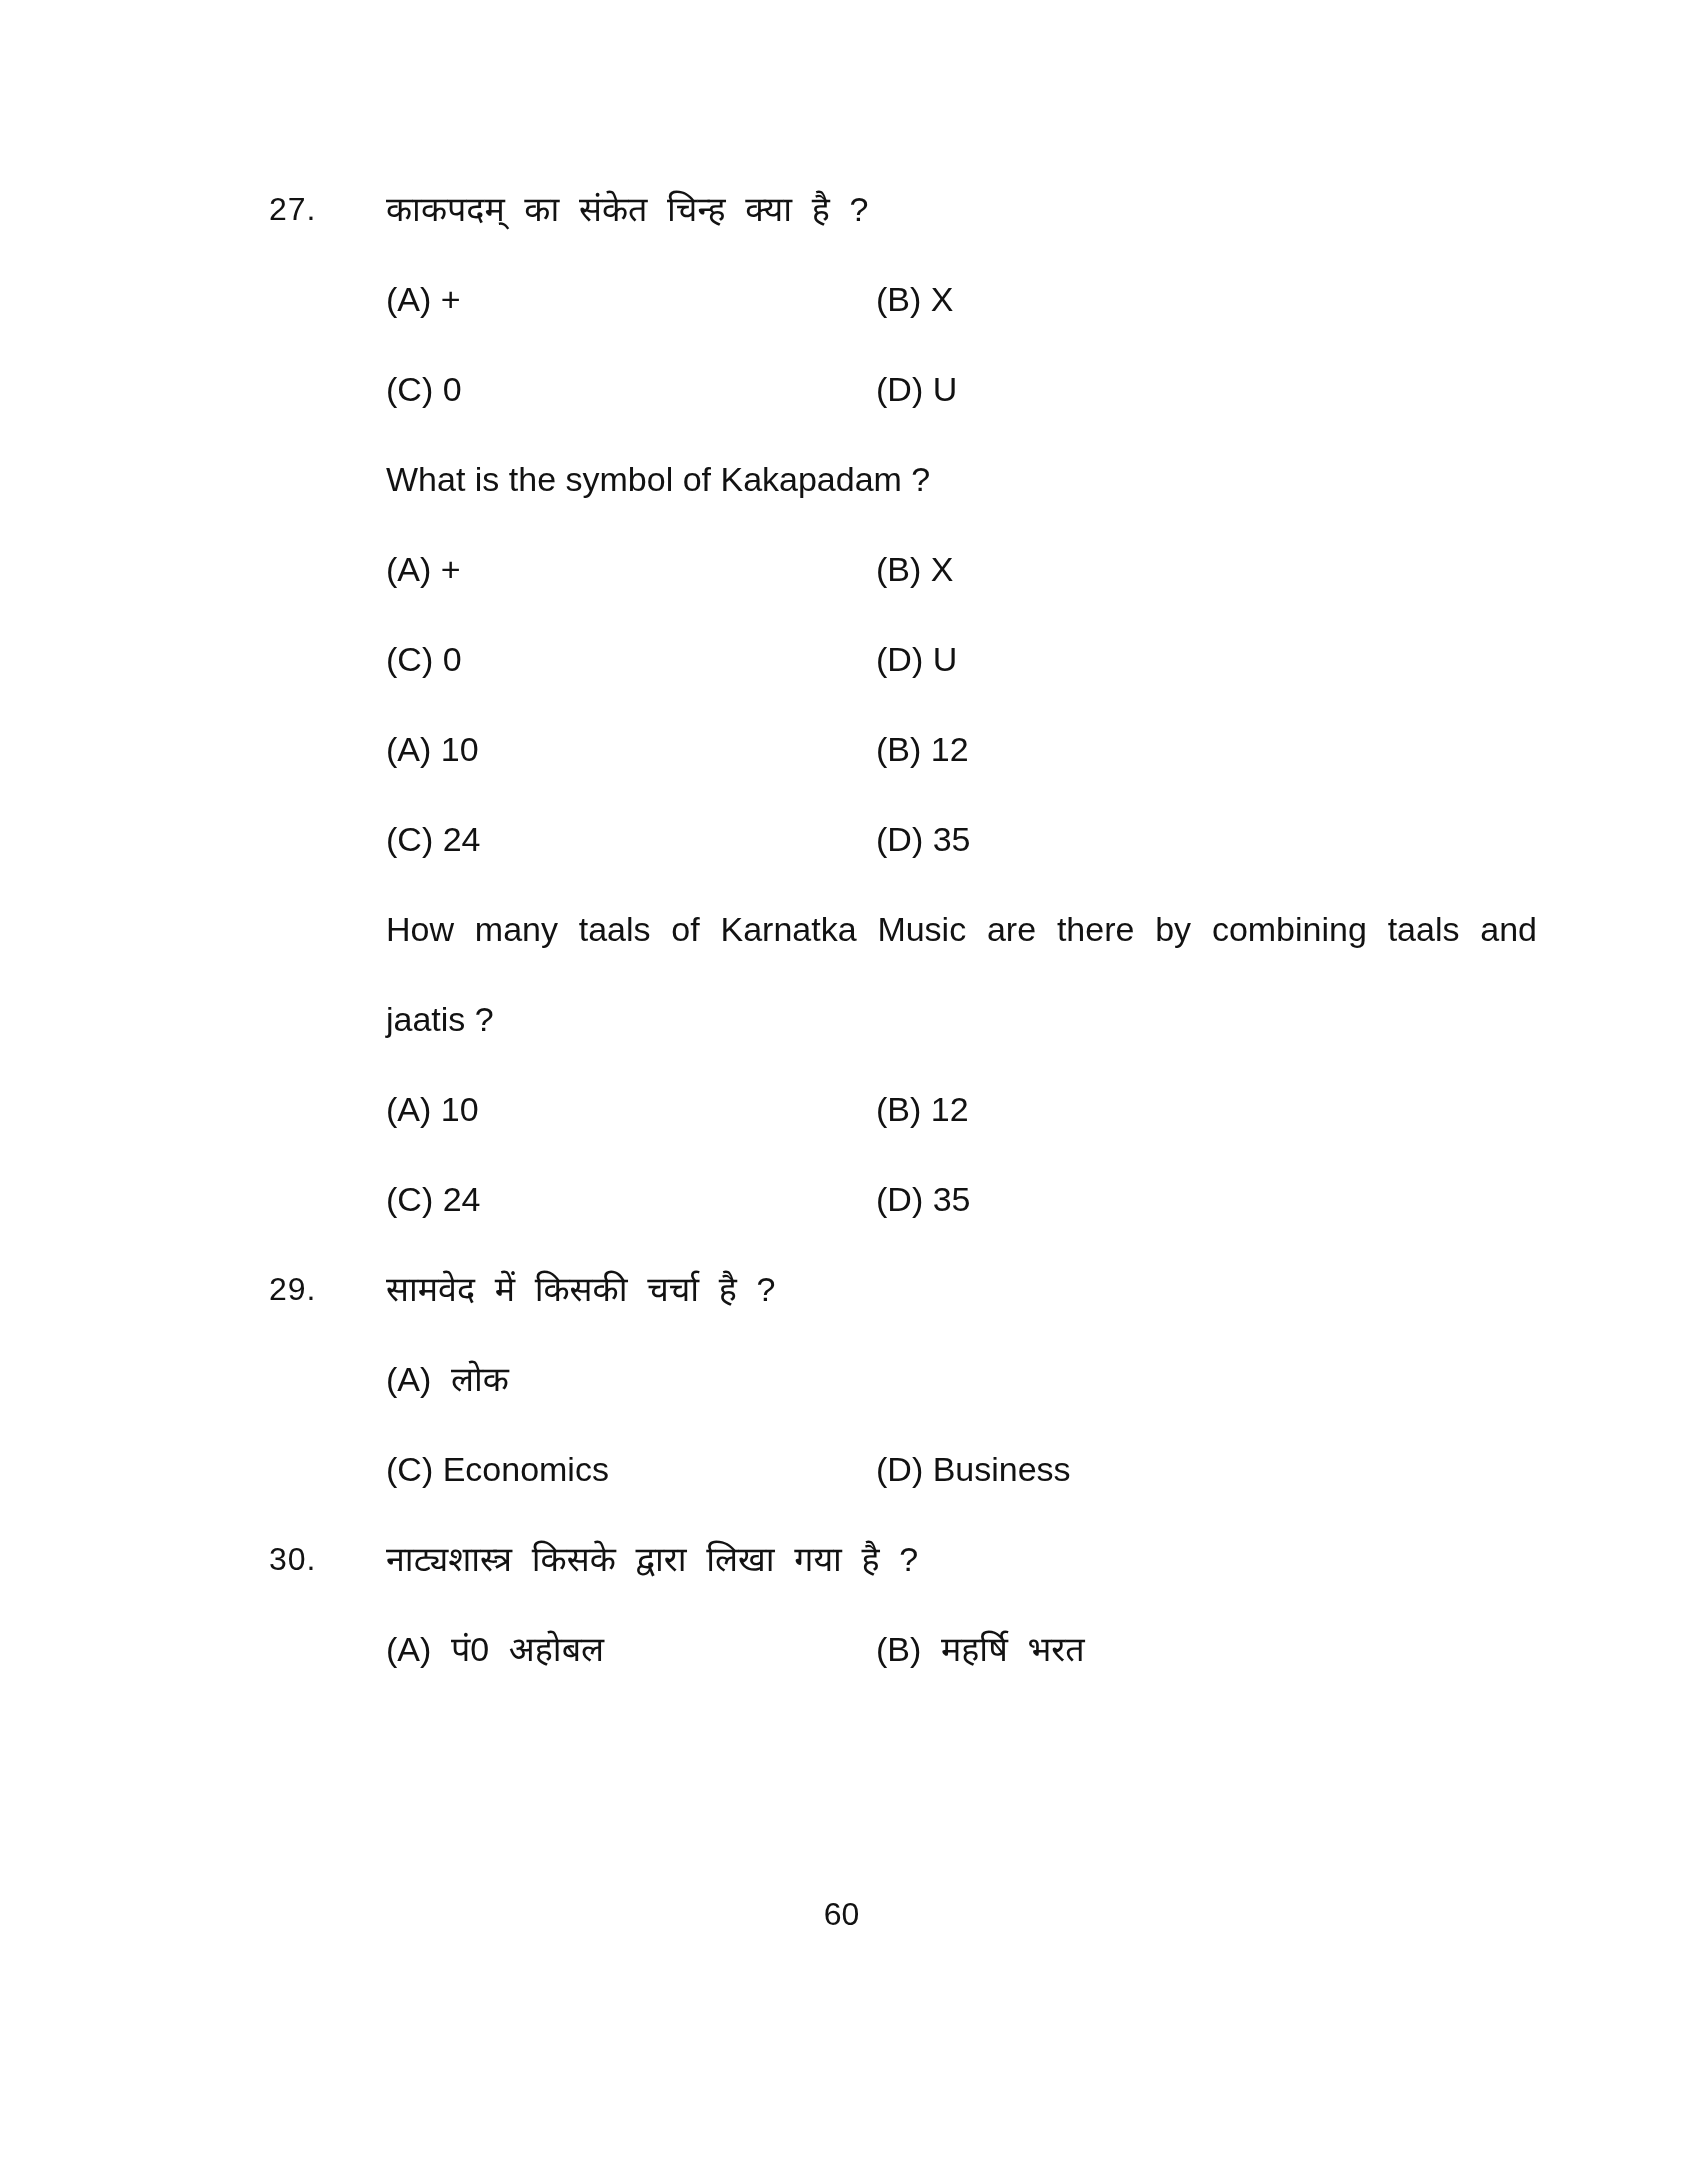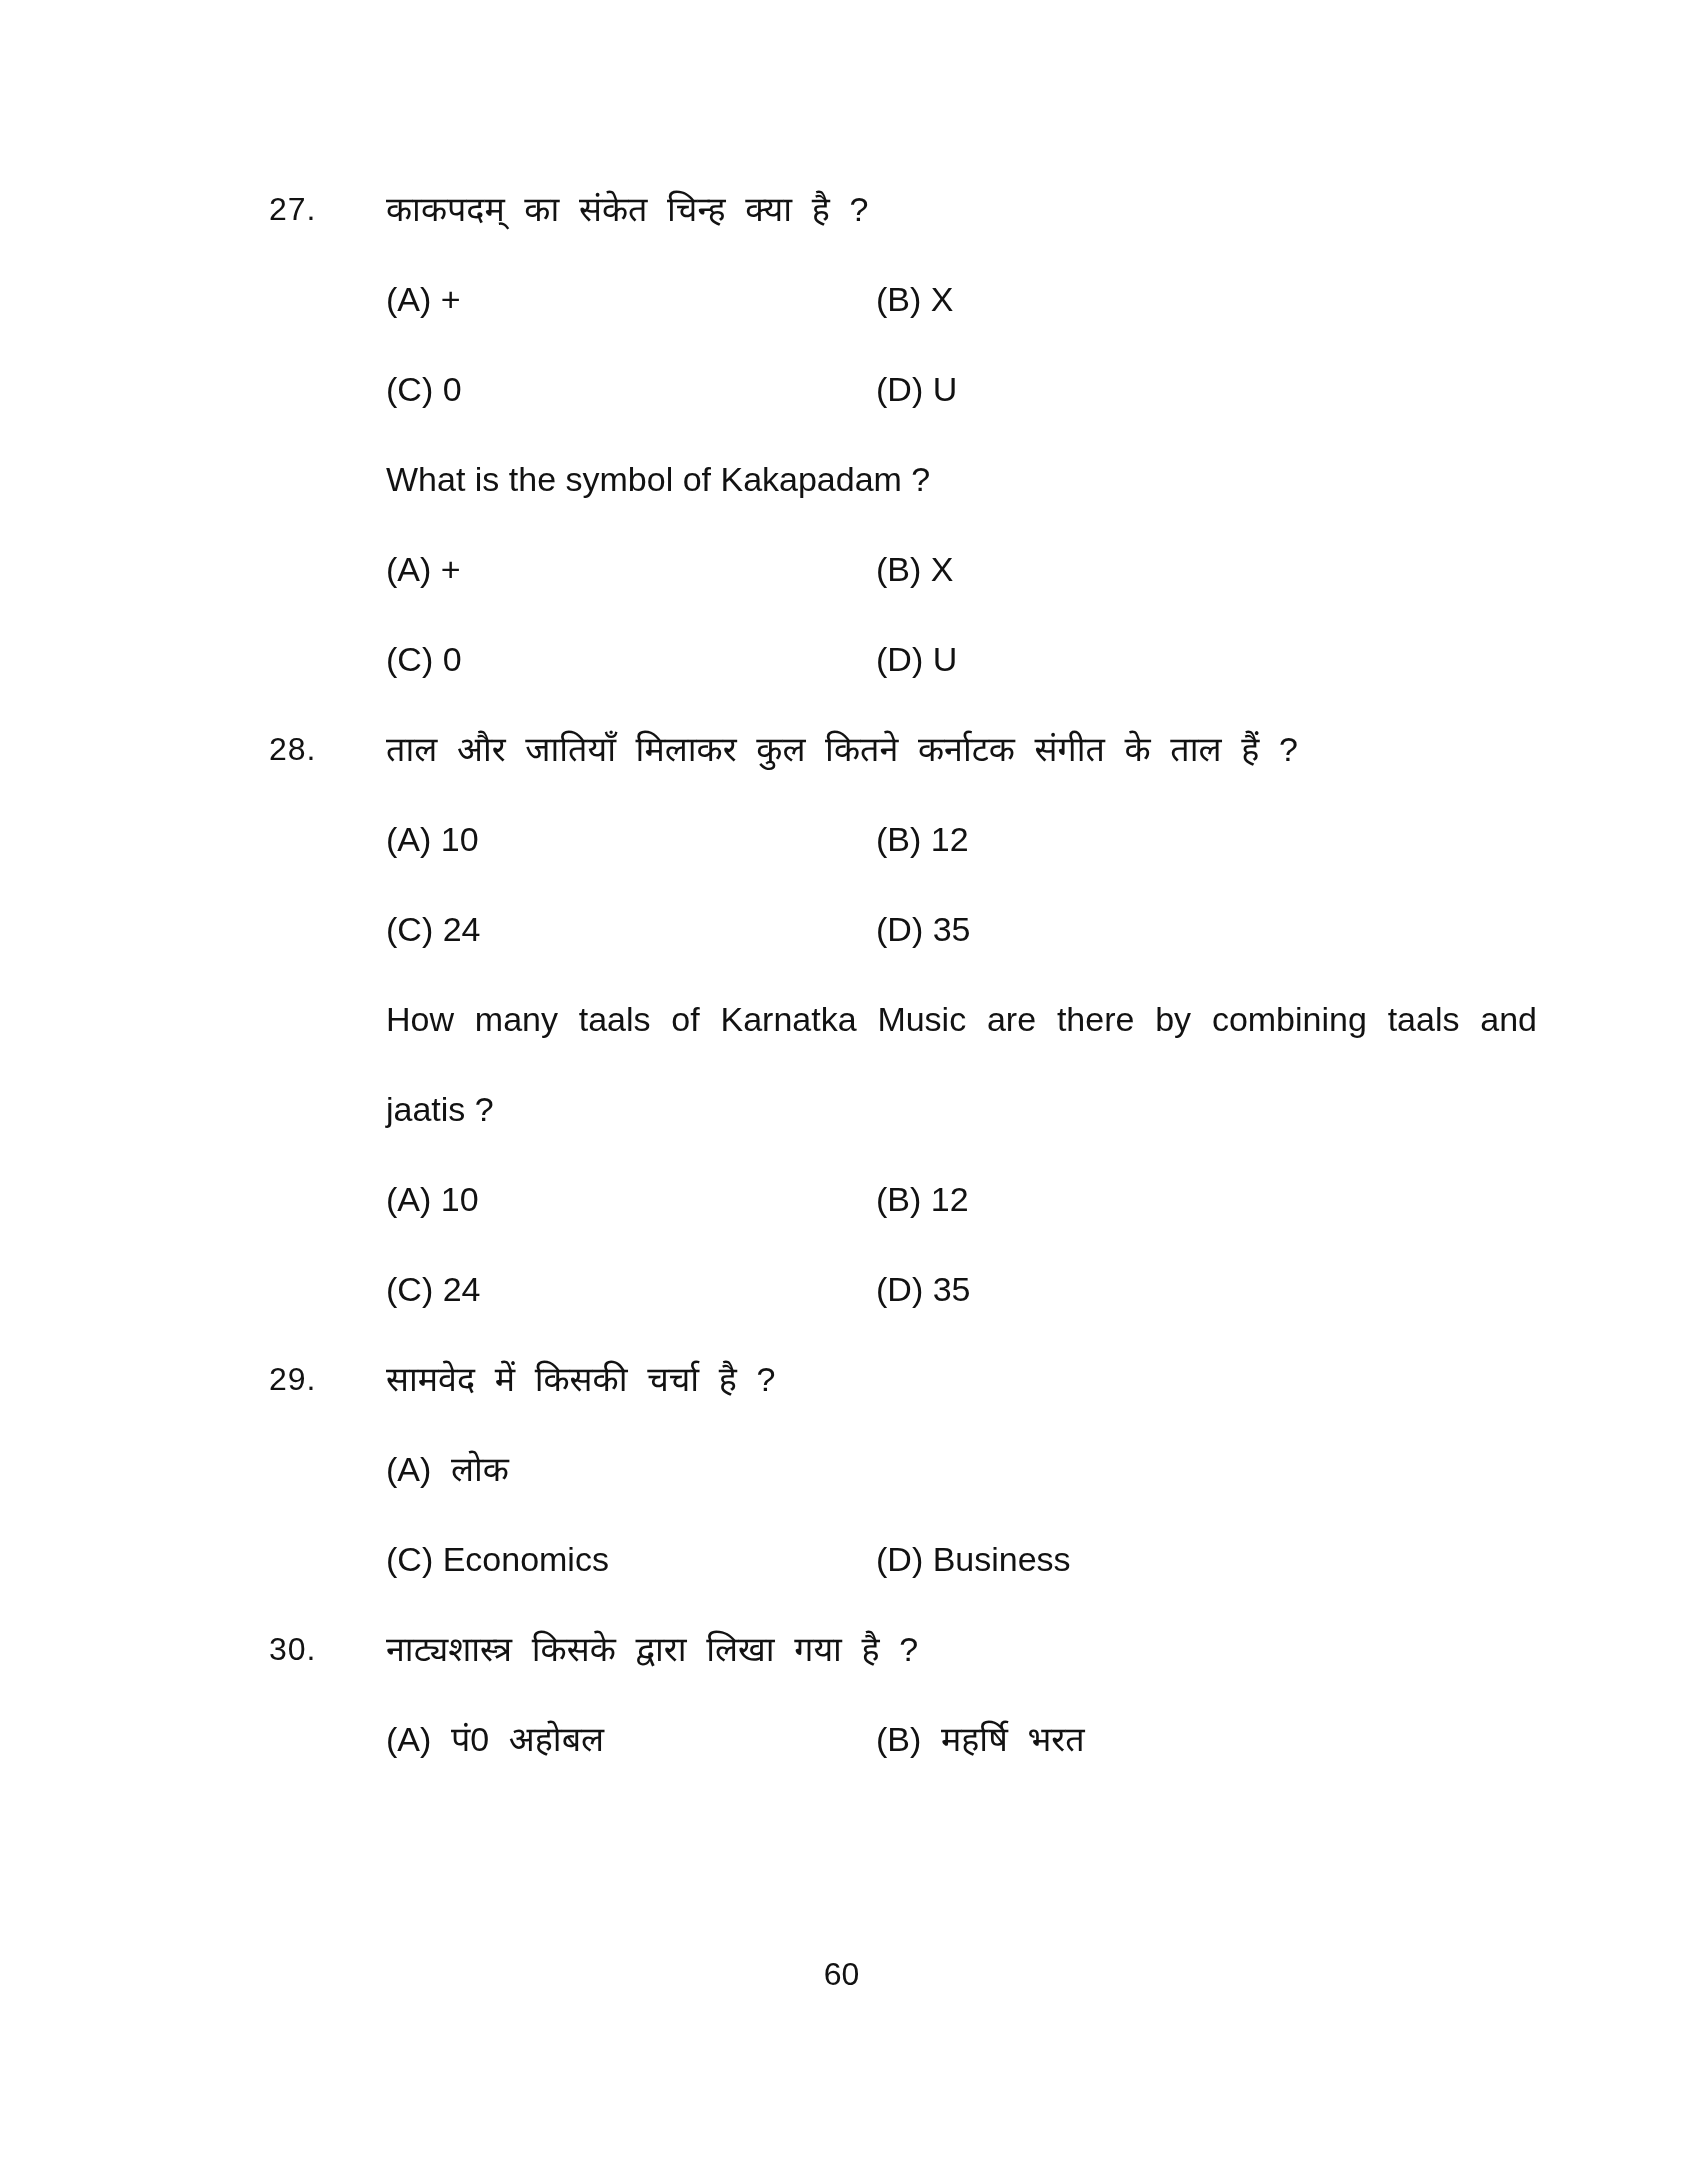--- a/index.html
+++ b/index.html
@@ -52,21 +52,21 @@
     display: grid;
     grid-template-columns: 490px 1fr;
     padding-left: 117px;
   }
   .opt {
     white-space: nowrap;
   }
   .page-footer {
     position: absolute;
     left: 0;
-    top: 1956px;
+    top: 1896px;
     width: 100%;
     text-align: center;
     font-size: 32px;
   }
 </style>
 </head>
 <body>
 
 <div class="page">
   <div class="content">
@@ -89,24 +89,20 @@
         <span class="opt">(A) +</span>
         <span class="opt">(B) X</span>
       </div>
       <div class="row opts">
         <span class="opt">(C) 0</span>
         <span class="opt">(D) U</span>
       </div>
     </div>
 
     <div class="question">
-      <div class="row q-head">
-        <span class="q-num">28.</span>
-        <span class="q-text hindi">ताल और जातियाँ मिलाकर कुल कितने कर्नाटक संगीत के ताल हैं ?</span>
-      </div>
       <div class="row opts">
         <span class="opt">(A) 10</span>
         <span class="opt">(B) 12</span>
       </div>
       <div class="row opts">
         <span class="opt">(C) 24</span>
         <span class="opt">(D) 35</span>
       </div>
       <div class="row indent justify-line">How many taals of Karnatka Music are there by combining taals and</div>
       <div class="row indent">jaatis ?</div>

